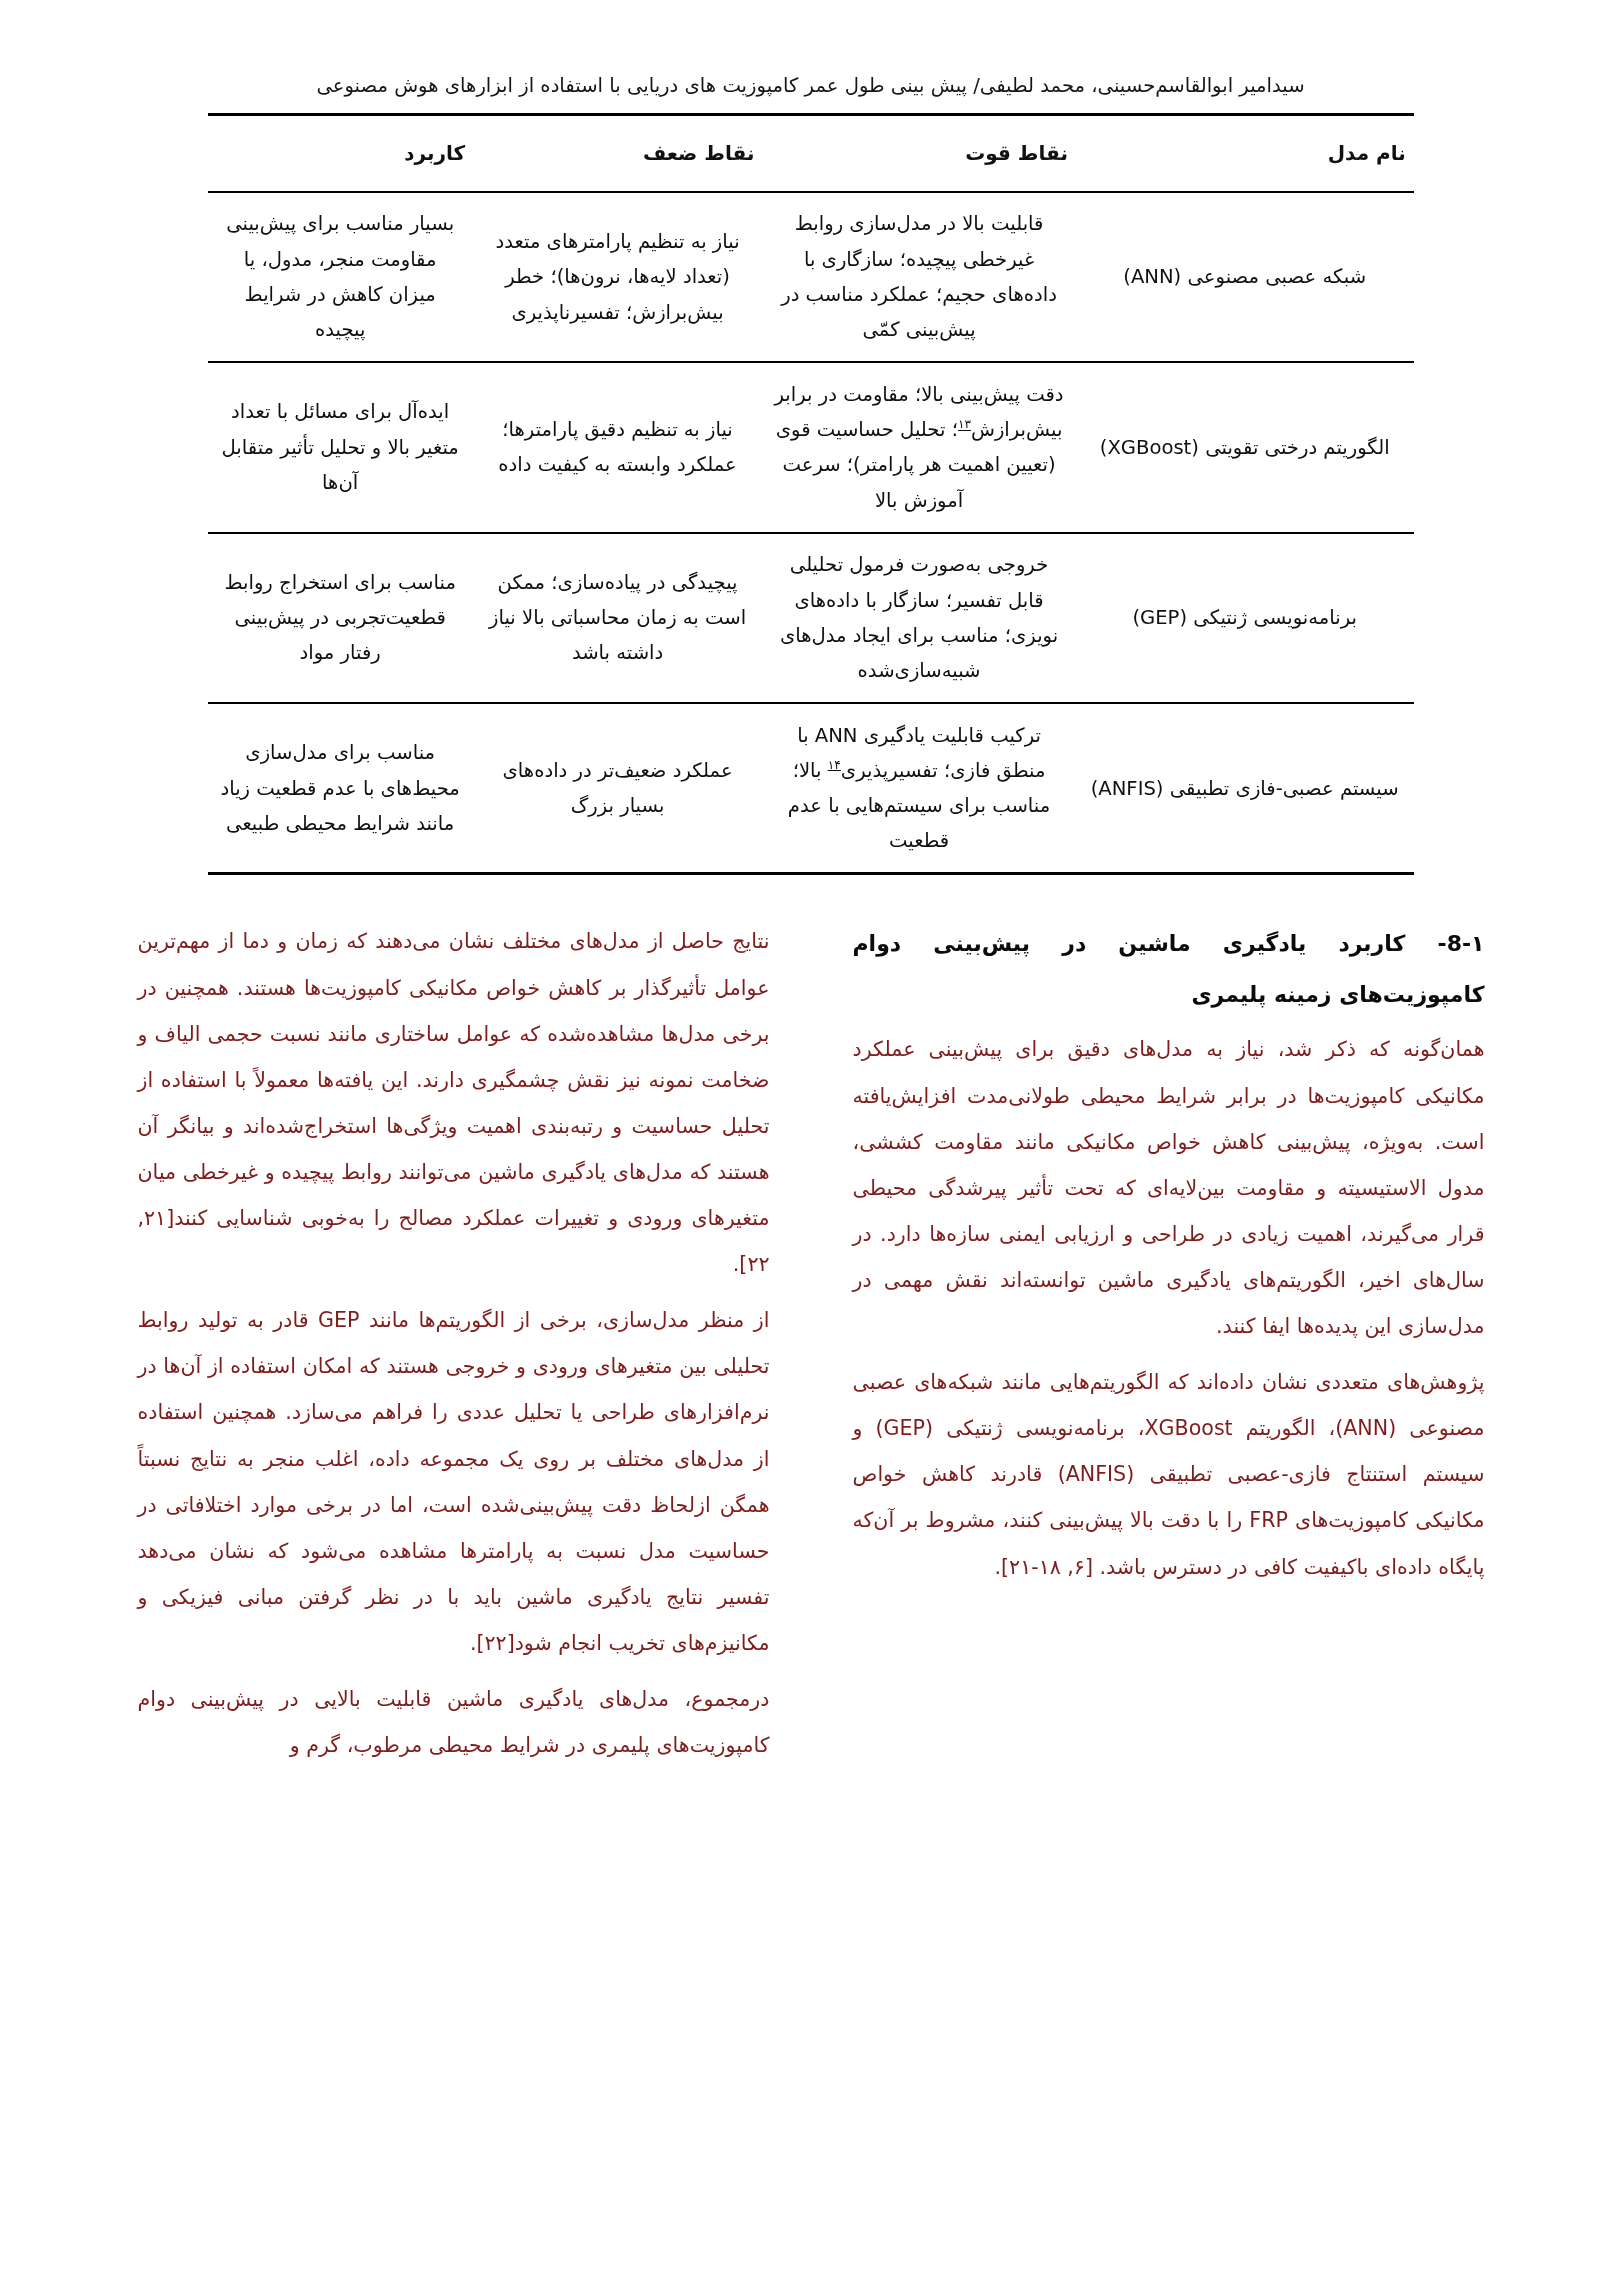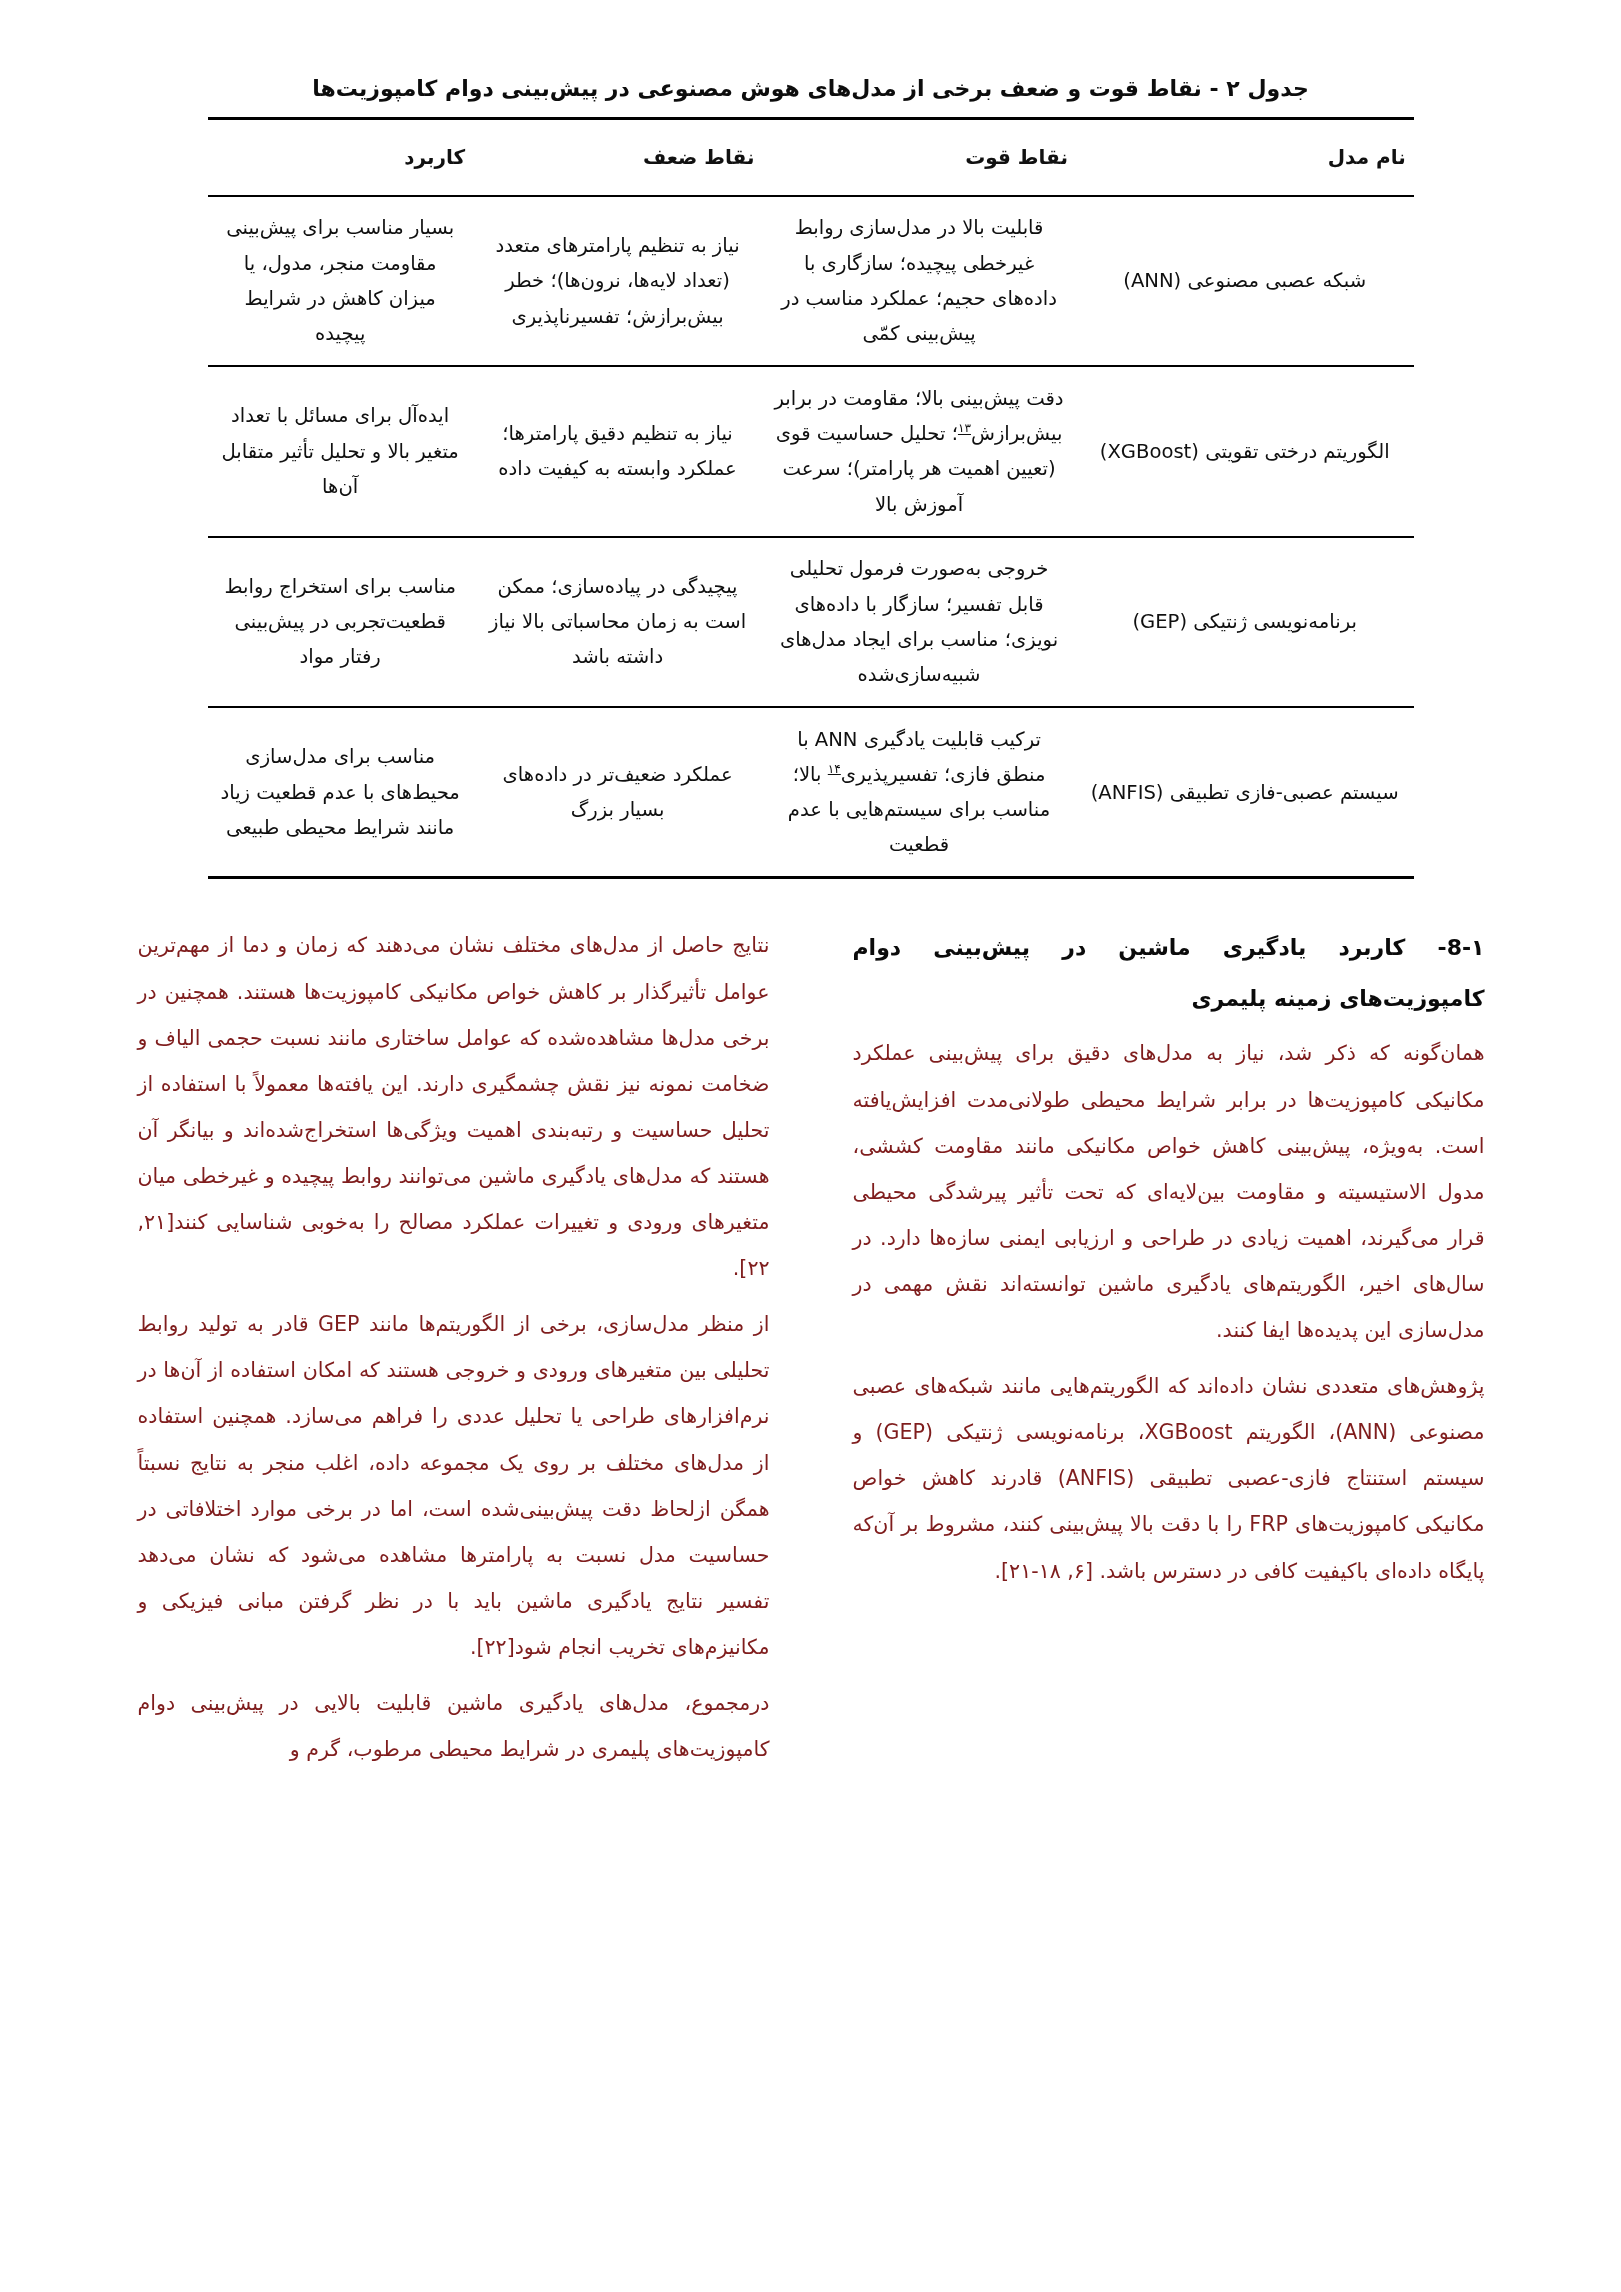--- a/index.html
+++ b/index.html
@@ -95,23 +95,23 @@
     color: #7f1d1d;
   }
   .para + .para { margin-top: 9.8px; }
   .section-heading + .para { margin-top: 5.9px; }
 </style>
 </head>
 <body>
 
 <div class="page">
 
+  <div class="running-header">سیدامیر ابوالقاسم‌حسینی، محمد لطیفی/ پیش بینی طول عمر کامپوزیت های دریایی با استفاده از ابزارهای هوش مصنوعی</div>
 
   <div class="table-section">
-    <div class="table-caption">جدول ۲ - نقاط قوت و ضعف برخی از مدل‌های هوش مصنوعی در پیش‌بینی دوام کامپوزیت‌ها</div>
 
     <table class="models">
       <colgroup>
         <col class="c-name">
           <col class="c-strength">
           <col class="c-weak">
           <col class="c-app">
       </colgroup>
       <thead>
         <tr>

